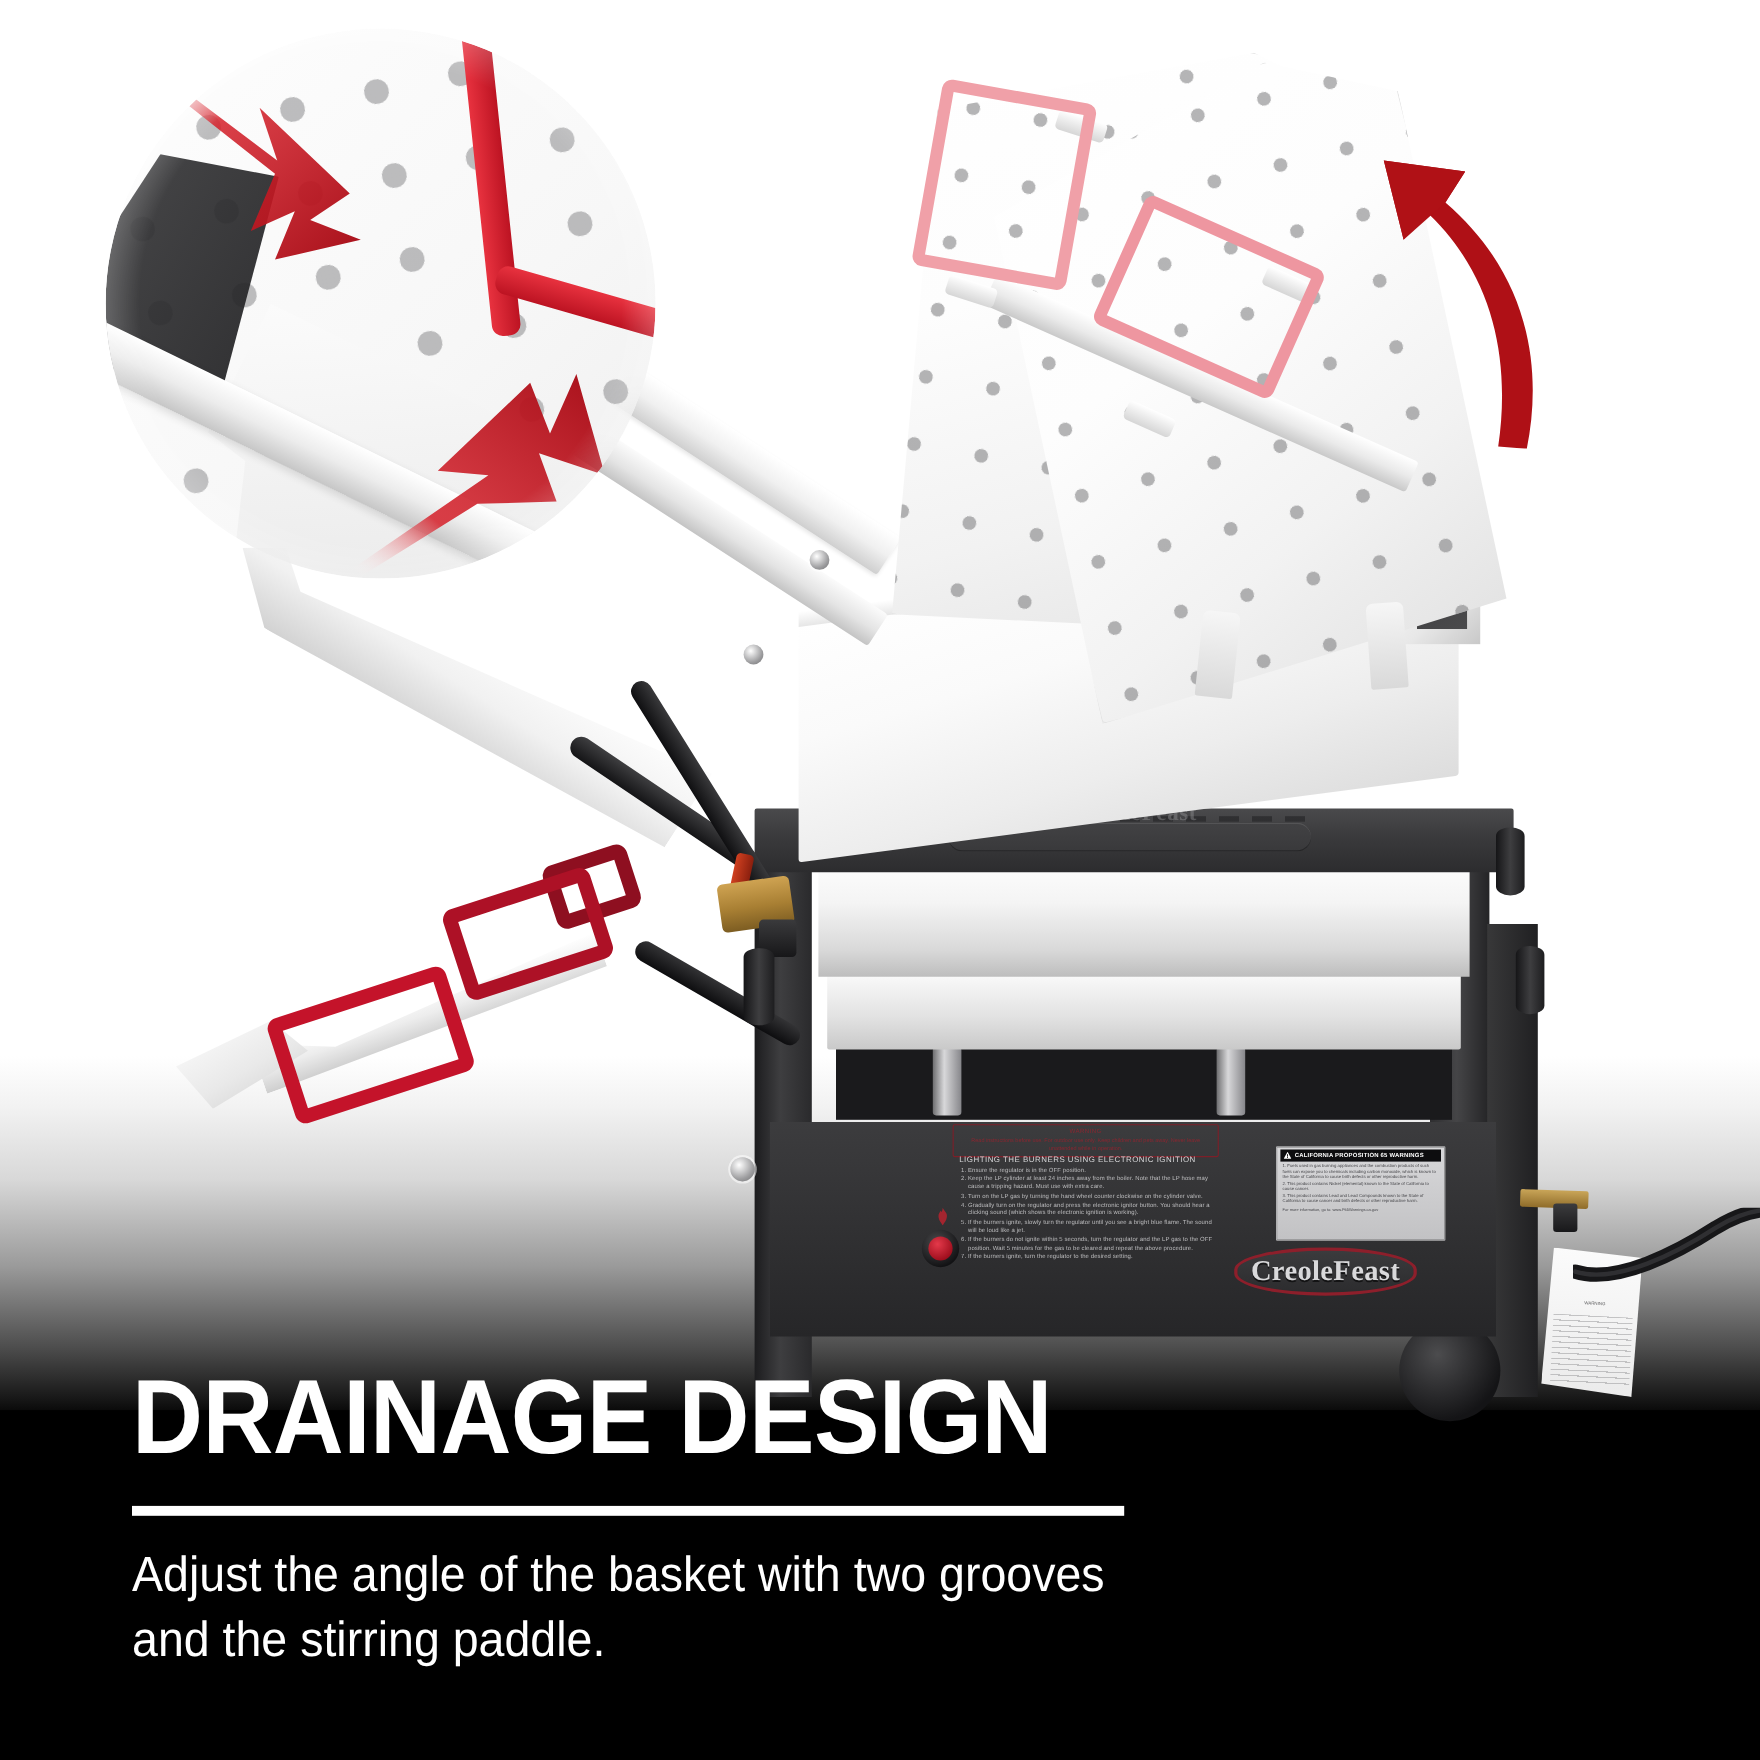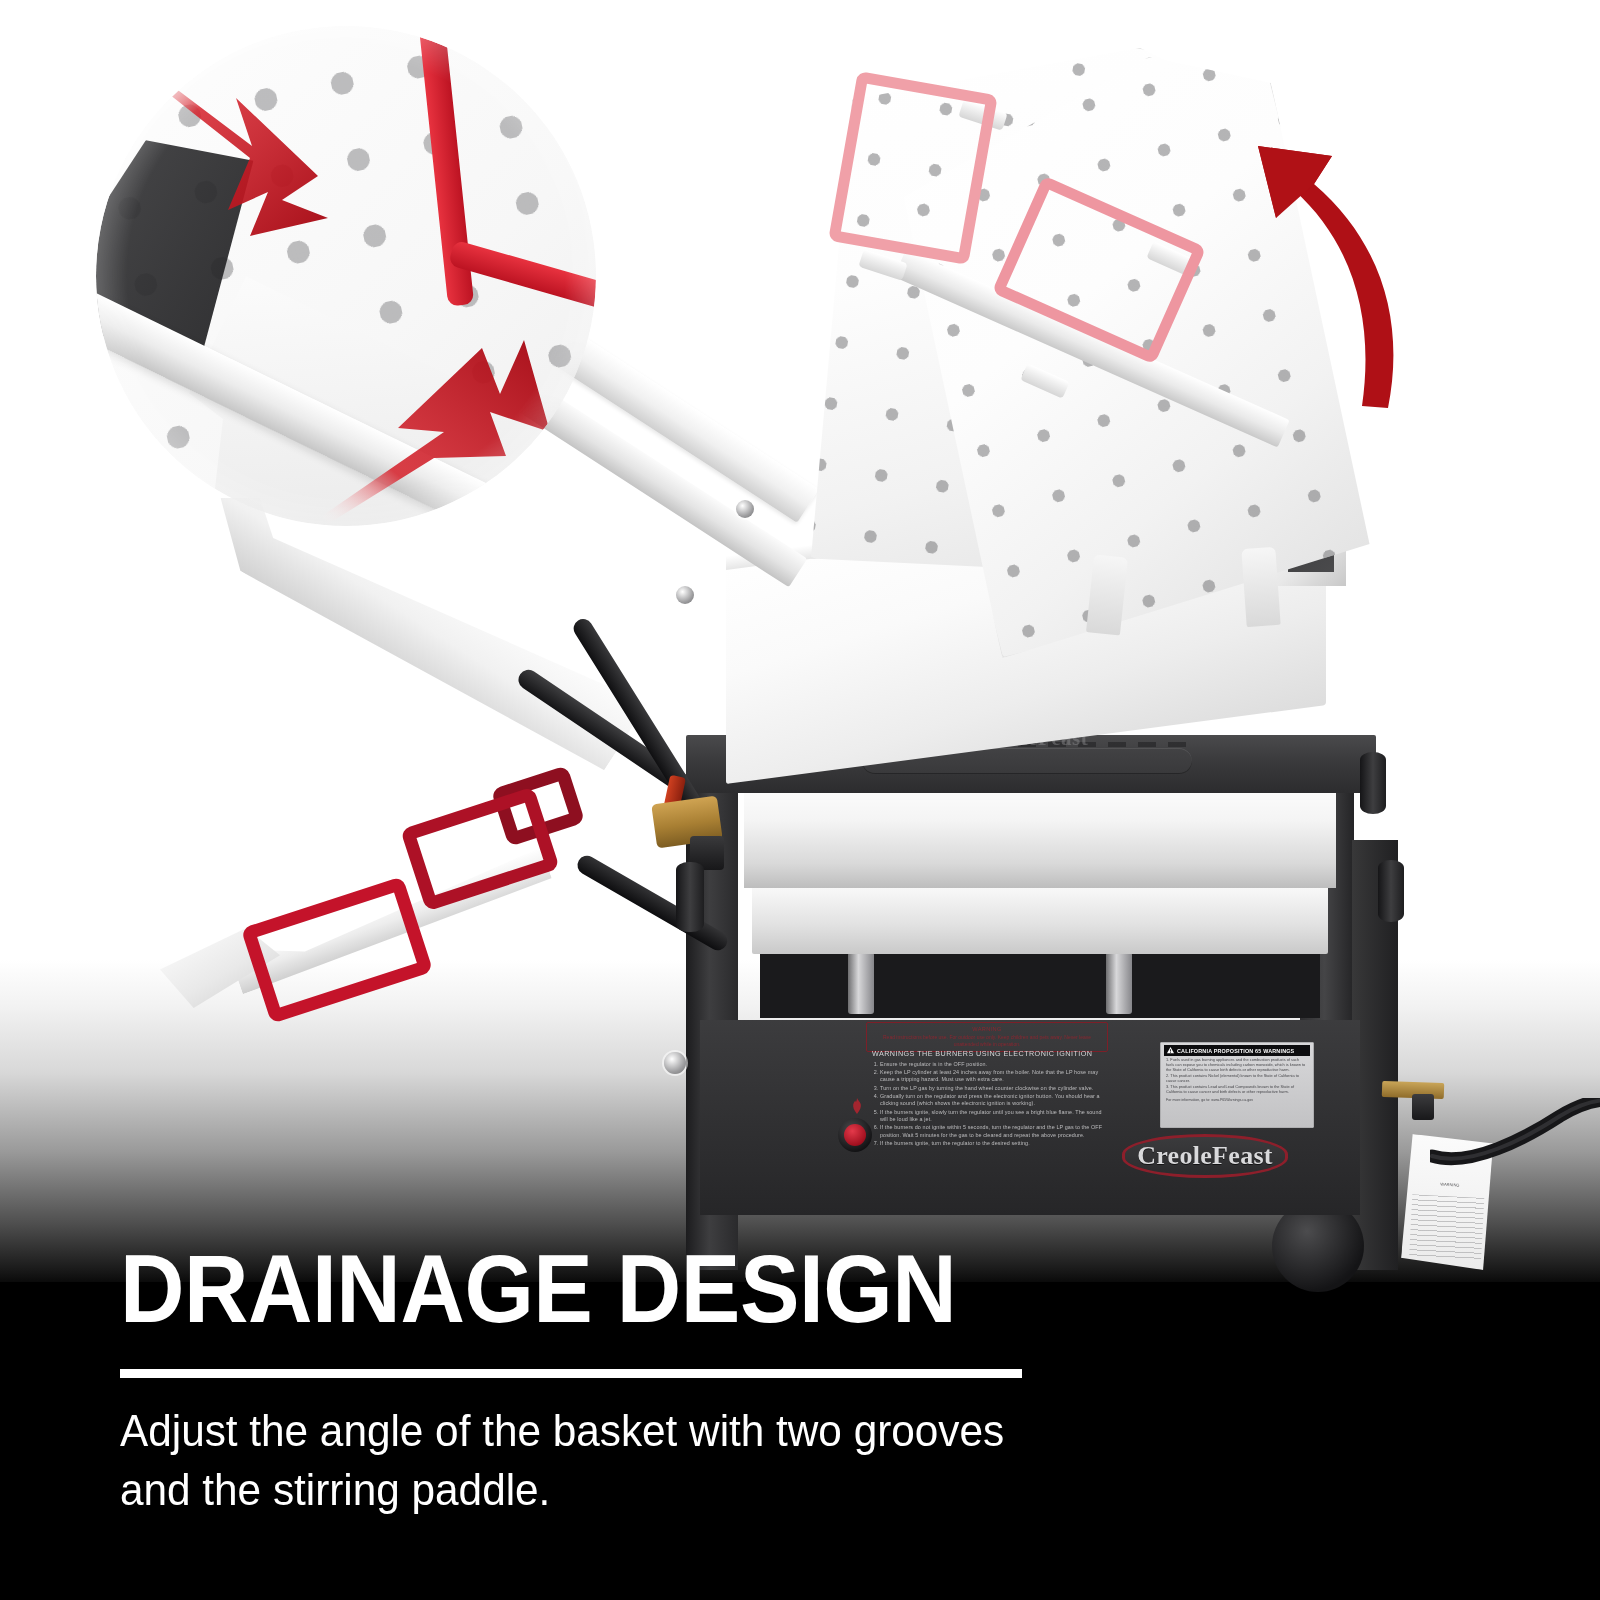--- a/index.html
+++ b/index.html
@@ -492,21 +492,21 @@
       <path d="M2 58 C 40 70, 96 40, 130 18 C 150 6, 166 2, 178 2" stroke="#171719" stroke-width="13" fill="none" stroke-linecap="round"></path>
       <path d="M2 58 C 40 70, 96 40, 130 18 C 150 6, 166 2, 178 2" stroke="#3b3b3d" stroke-width="4" fill="none" stroke-linecap="round" opacity=".7"></path>
     </svg>
 
     <div class="label-warn-red">
       <div class="wr-h">WARNING</div>
       <div>Read instructions before use. For outdoor use only. Keep children and pets away. Never leave unattended while in operation.</div>
     </div>
 
     <div class="label-ignite">
-      <div class="lbl-h">WARNINGS THE BURNERS USING ELECTRONIC IGNITION</div>
+      <div class="lbl-h">LIGHTING THE BURNERS USING ELECTRONIC IGNITION</div>
       <ol>
         <li>Ensure the regulator is in the OFF position.</li>
         <li>Keep the LP cylinder at least 24 inches away from the boiler. Note that the LP hose may cause a tripping hazard. Must use with extra care.</li>
         <li>Turn on the LP gas by turning the hand wheel counter clockwise on the cylinder valve.</li>
         <li>Gradually turn on the regulator and press the electronic ignitor button. You should hear a clicking sound (which shows the electronic ignition is working).</li>
         <li>If the burners ignite, slowly turn the regulator until you see a bright blue flame. The sound will be loud like a jet.</li>
         <li>If the burners do not ignite within 5 seconds, turn the regulator and the LP gas to the OFF position. Wait 5 minutes for the gas to be cleared and repeat the above procedure.</li>
         <li>If the burners ignite, turn the regulator to the desired setting.</li>
       </ol>
     </div>

